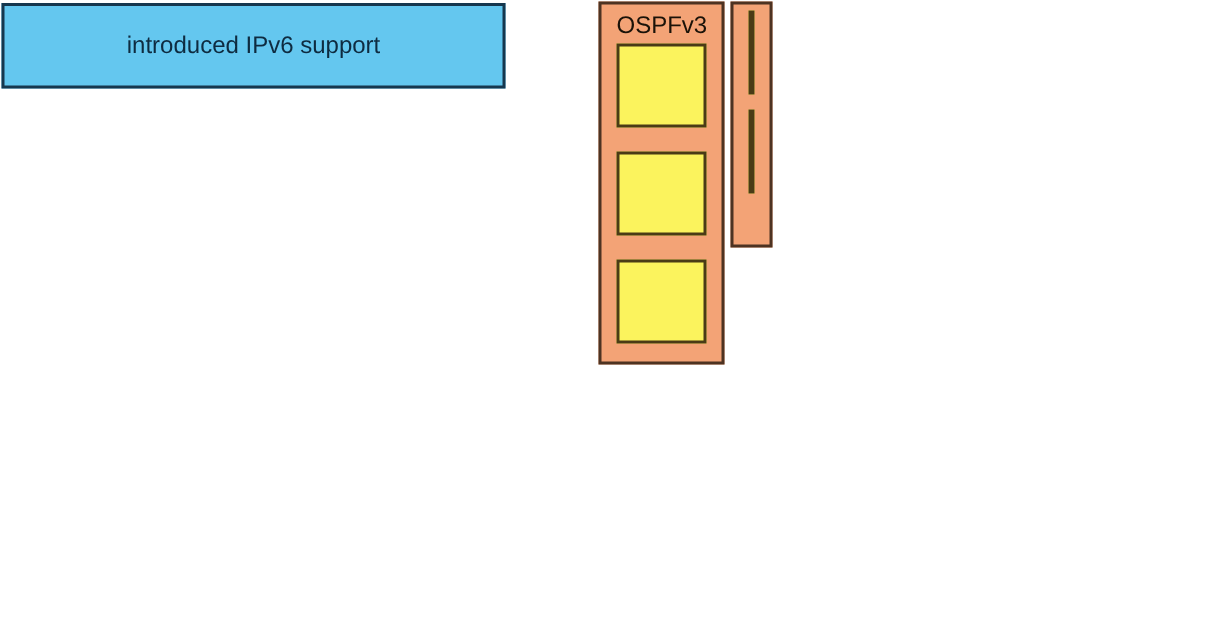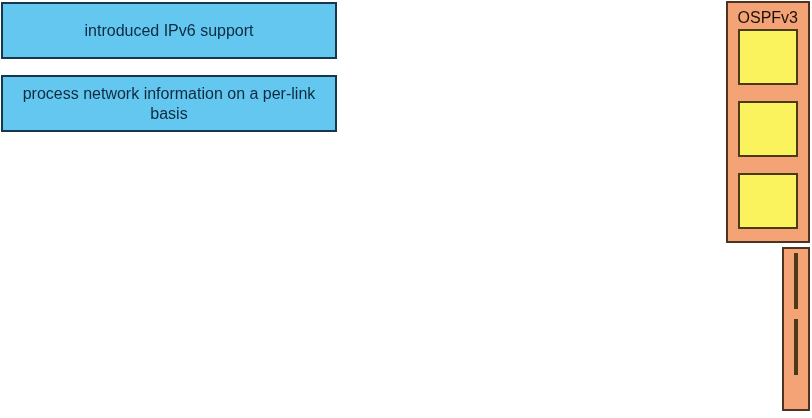--- a/index.html
+++ b/index.html
@@ -40,23 +40,22 @@
     text-align: left;
     white-space: pre-line;
   }
   
   .right-col {
     position: absolute;
     left: 399px;
     top: 1px;
     width: 411px;
     display: flex;
-    flex-direction: column;
+    flex-direction: row;
     gap: 4px;
-    align-items: flex-end;
   }
   .panel {
     box-sizing: border-box;
     background: #f3a376;
     border: 2px solid #4d3322;
     padding: 4px 10px 10px 10px;
   }
   .panel-v3 { height: 242px; }
   .panel-v2 { height: 164px; }
   .panel-title {
@@ -80,23 +79,20 @@
 </style>
 </head>
 <body>
 
 <div class="stage">
 
   <div class="left-col">
     <div class="drag-item">
       <span>introduced IPv6 support</span>
     </div>
-    <div class="drag-item">
-      <span>process network information on a per-link basis</span>
-    </div>
   </div>
 
   <div class="right-col">
 
     <div class="panel panel-v3">
       <div class="panel-title">OSPFv3</div>
       <div class="slots">
         <div class="slot"></div>
         <div class="slot"></div>
         <div class="slot"></div>

